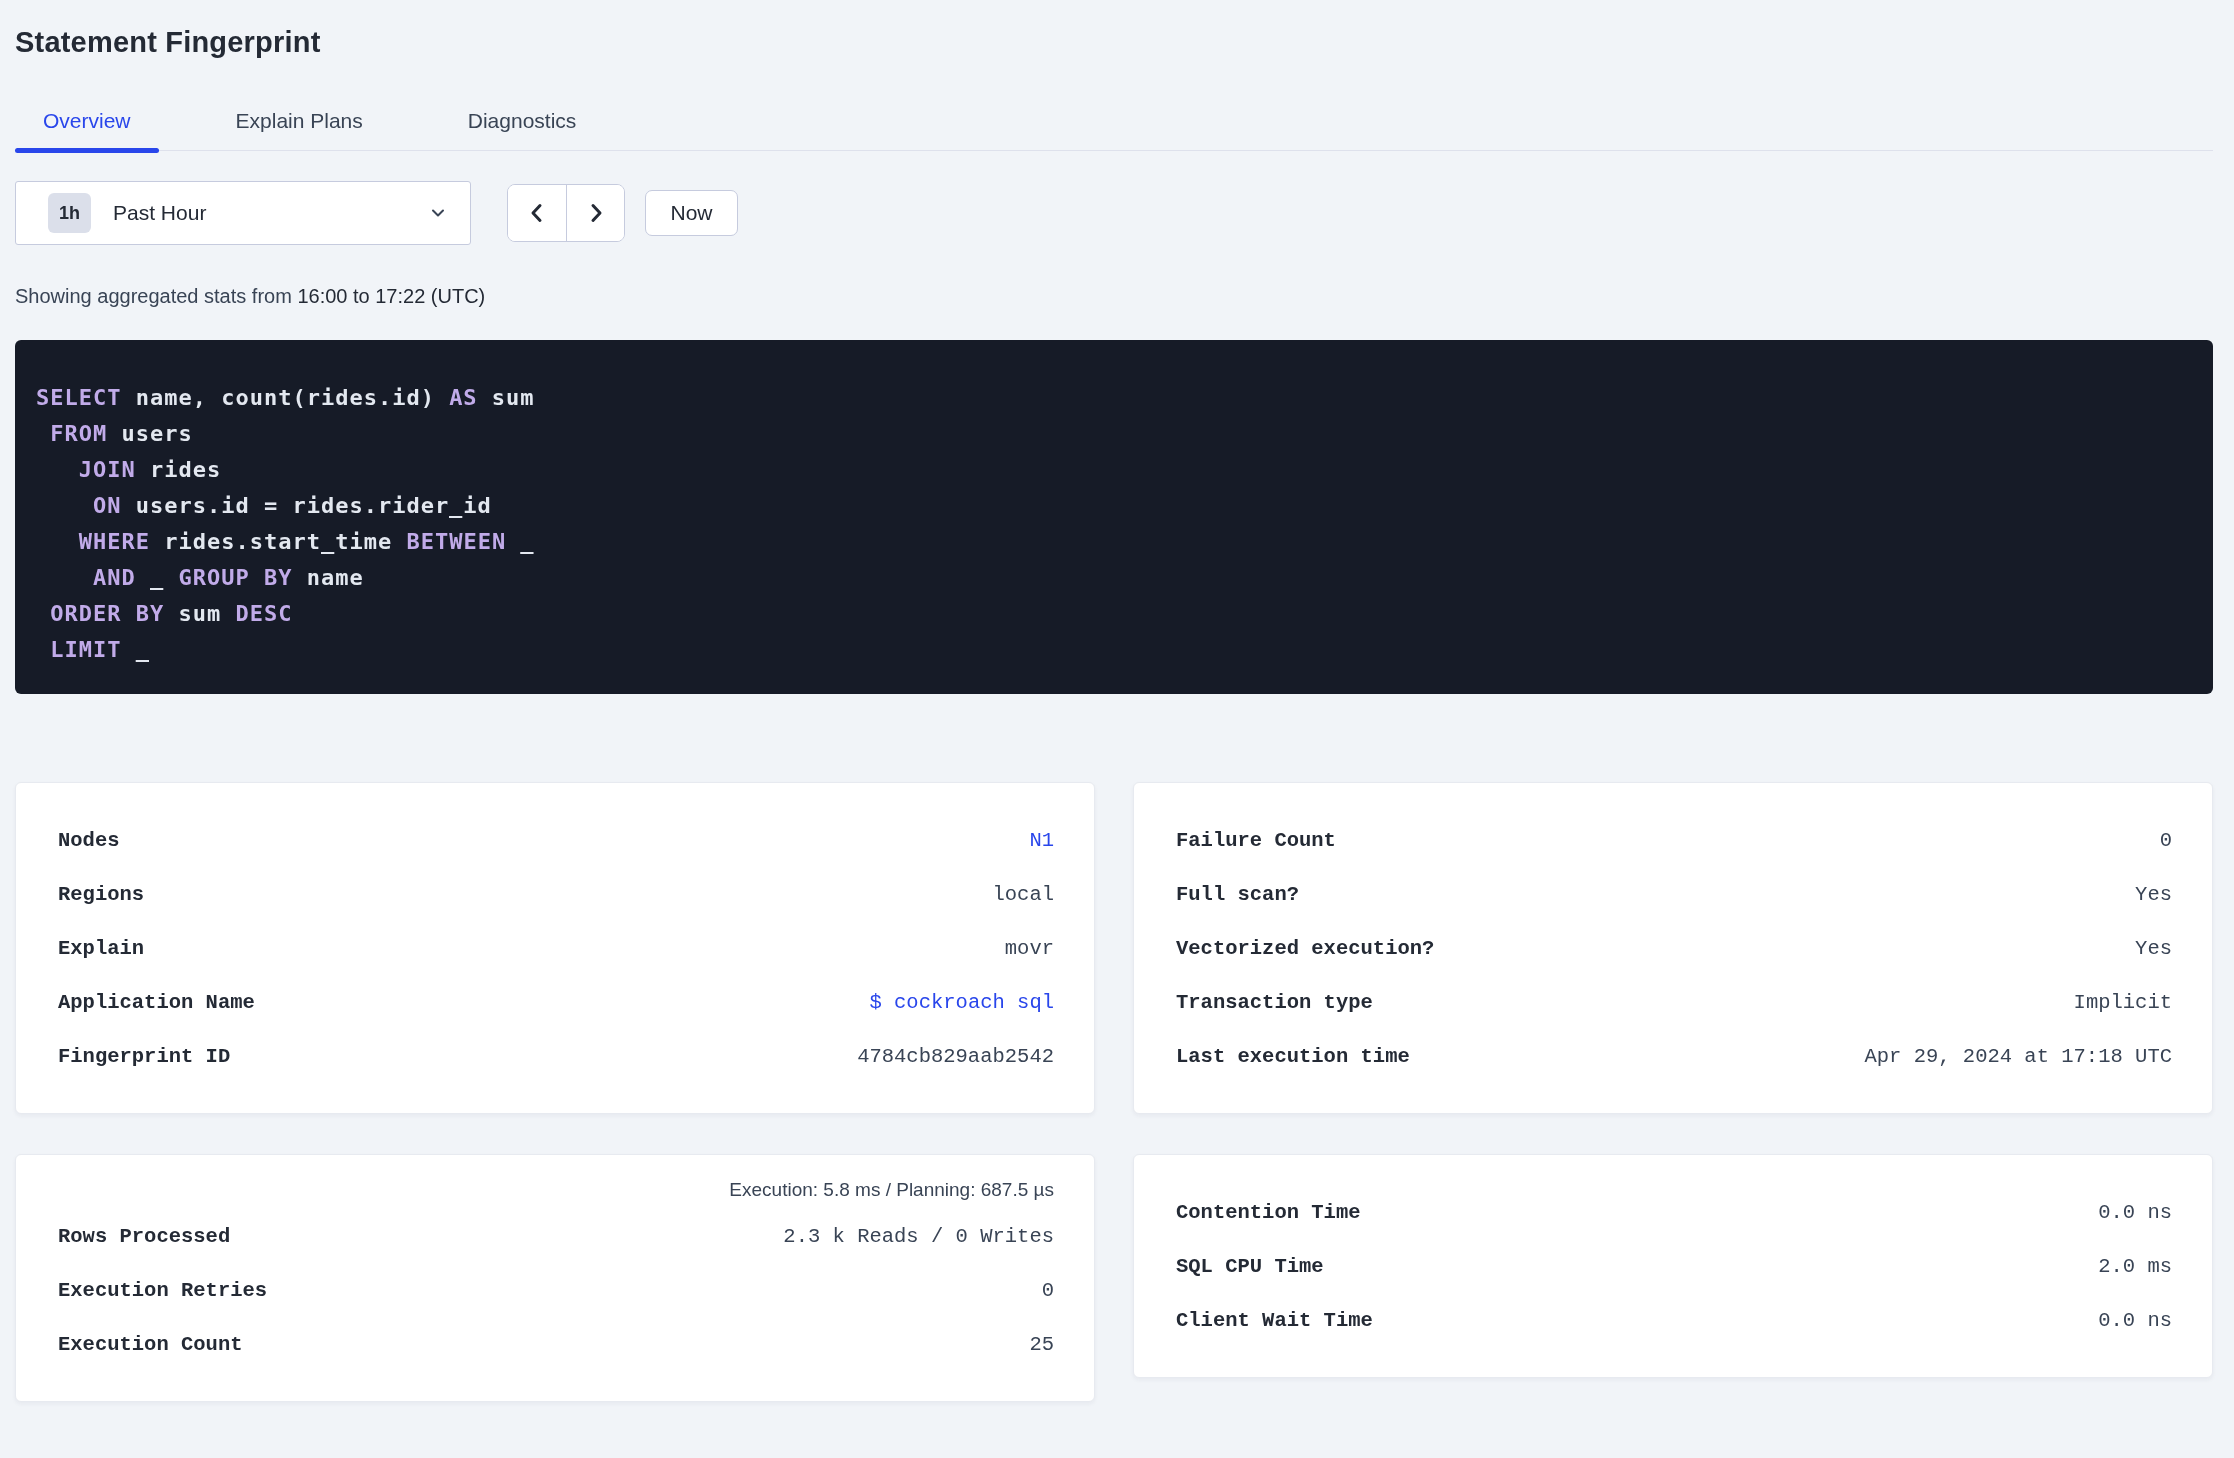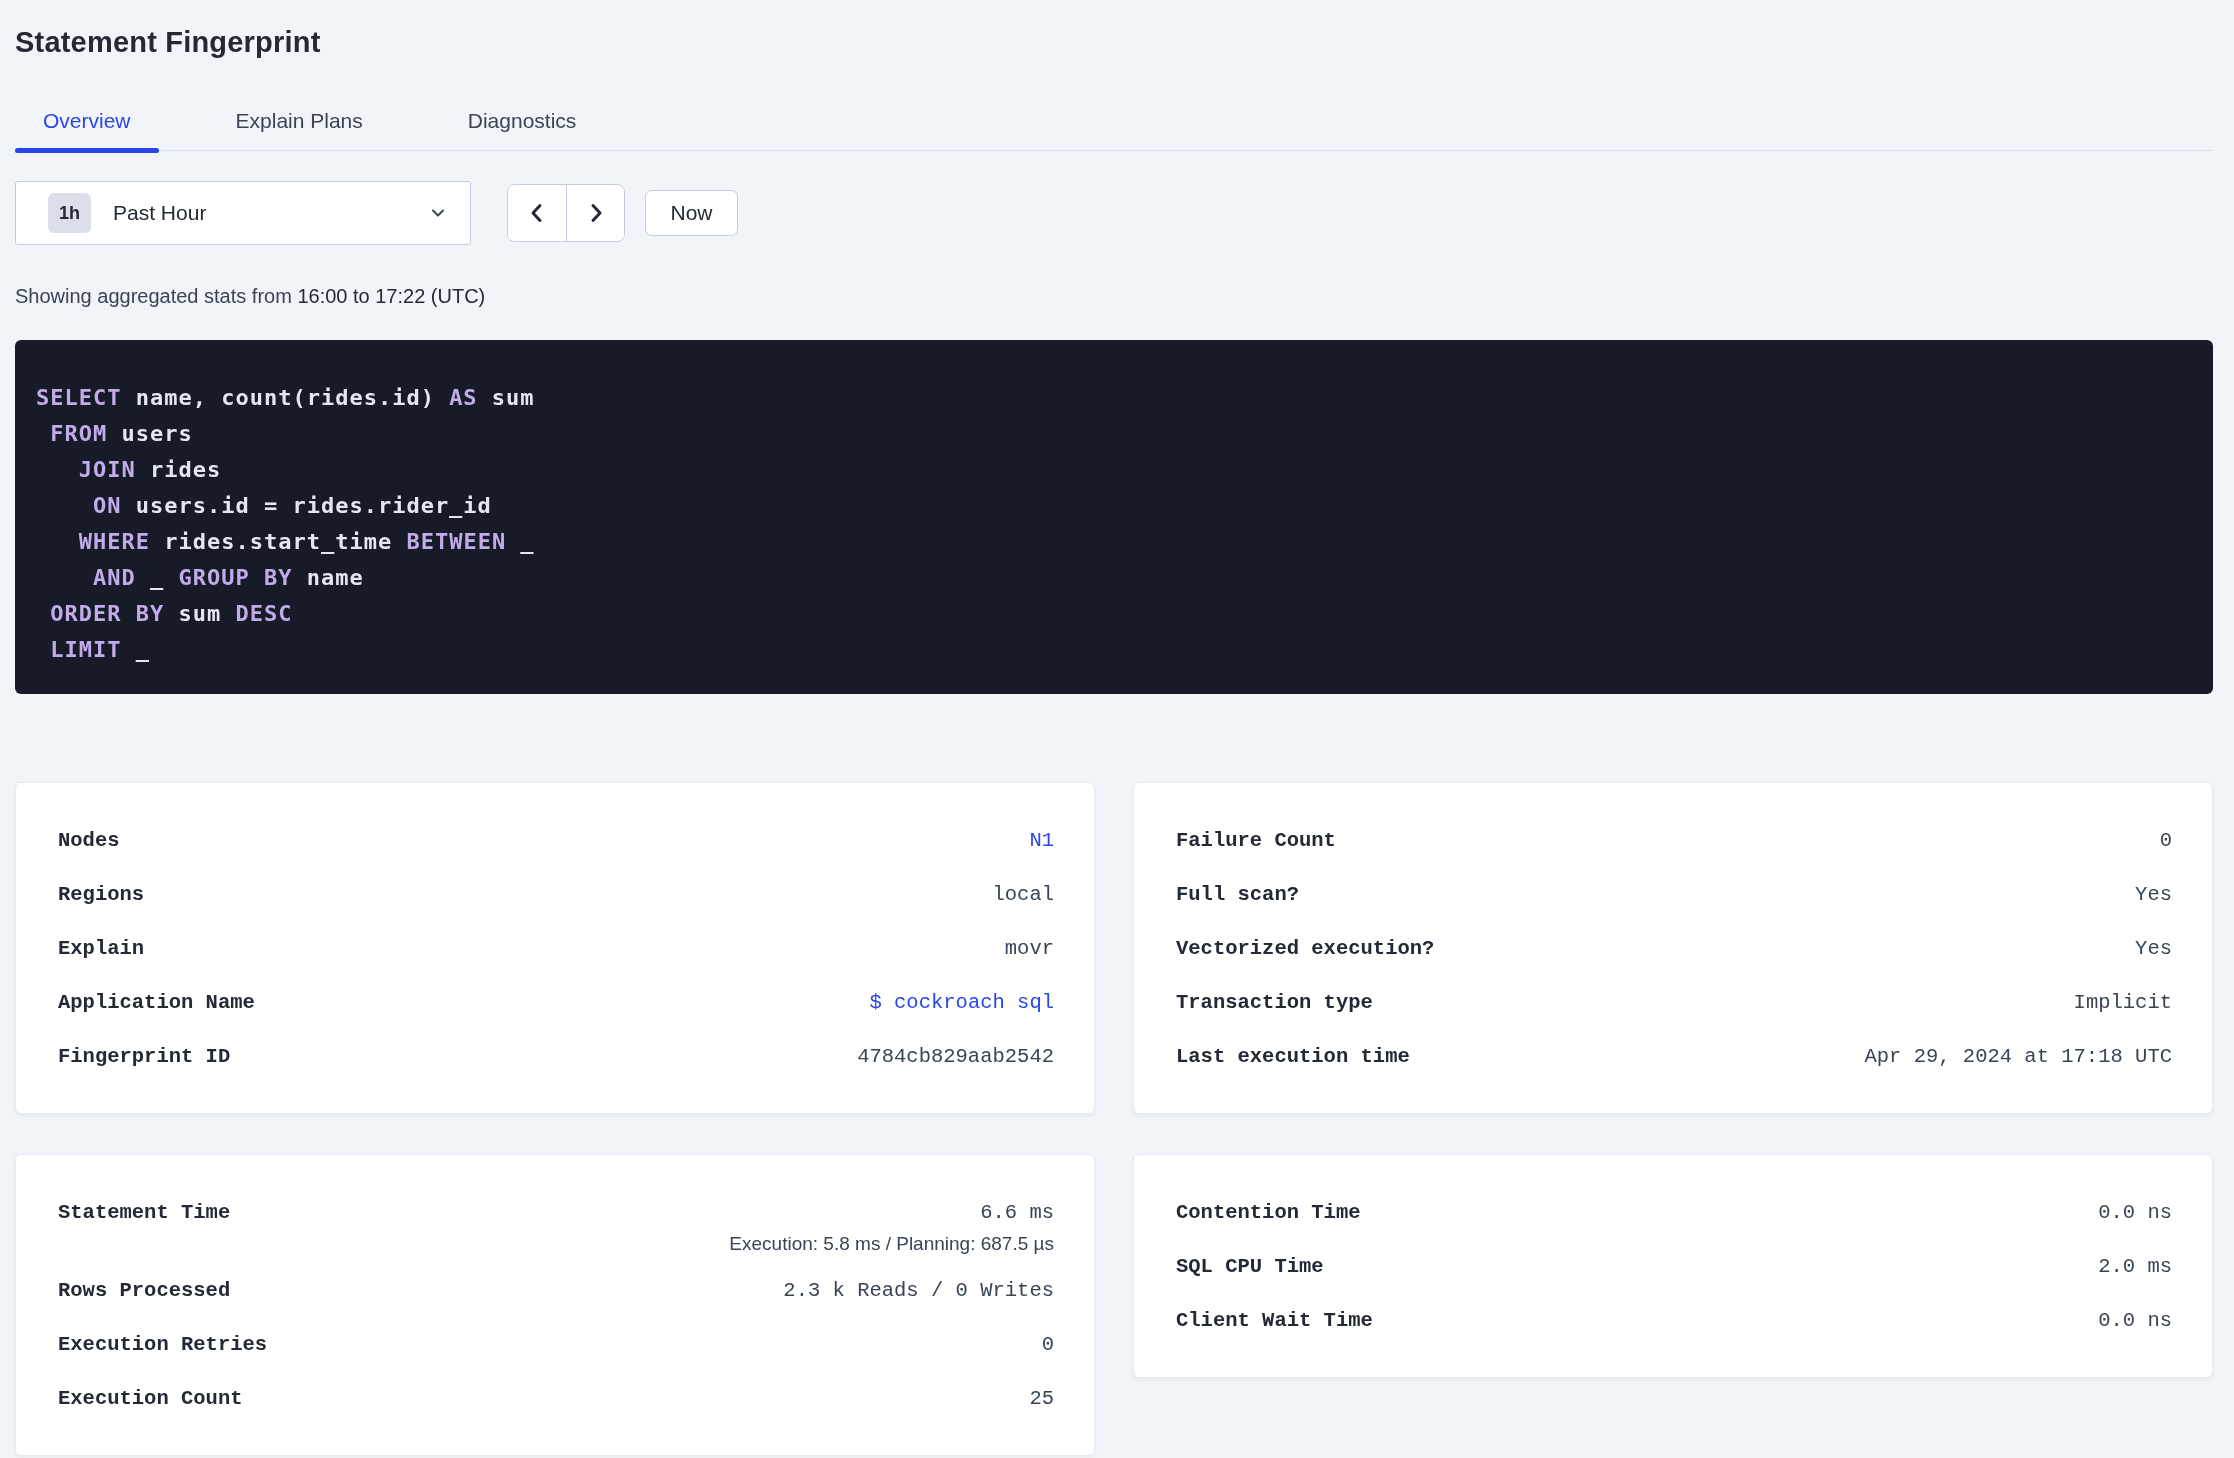--- a/index.html
+++ b/index.html
@@ -215,24 +215,20 @@
         <div class="stat-row">
           <span class="stat-label">Transaction type</span>
           <span class="stat-value">Implicit</span>
         </div>
         <div class="stat-row">
           <span class="stat-label">Last execution time</span>
           <span class="stat-value">Apr 29, 2024 at 17:18 UTC</span>
         </div>
       </div>
     <div class="card" id="card-stats-left">
-        <div class="stat-row">
-          <span class="stat-label">Statement Time</span>
-          <span class="stat-value">6.6 ms</span>
-        </div>
         <div class="stat-sub">Execution: 5.8 ms / Planning: 687.5 µs</div>
         <div class="stat-row">
           <span class="stat-label">Rows Processed</span>
           <span class="stat-value">2.3 k Reads / 0 Writes</span>
         </div>
         <div class="stat-row">
           <span class="stat-label">Execution Retries</span>
           <span class="stat-value">0</span>
         </div>
         <div class="stat-row">

